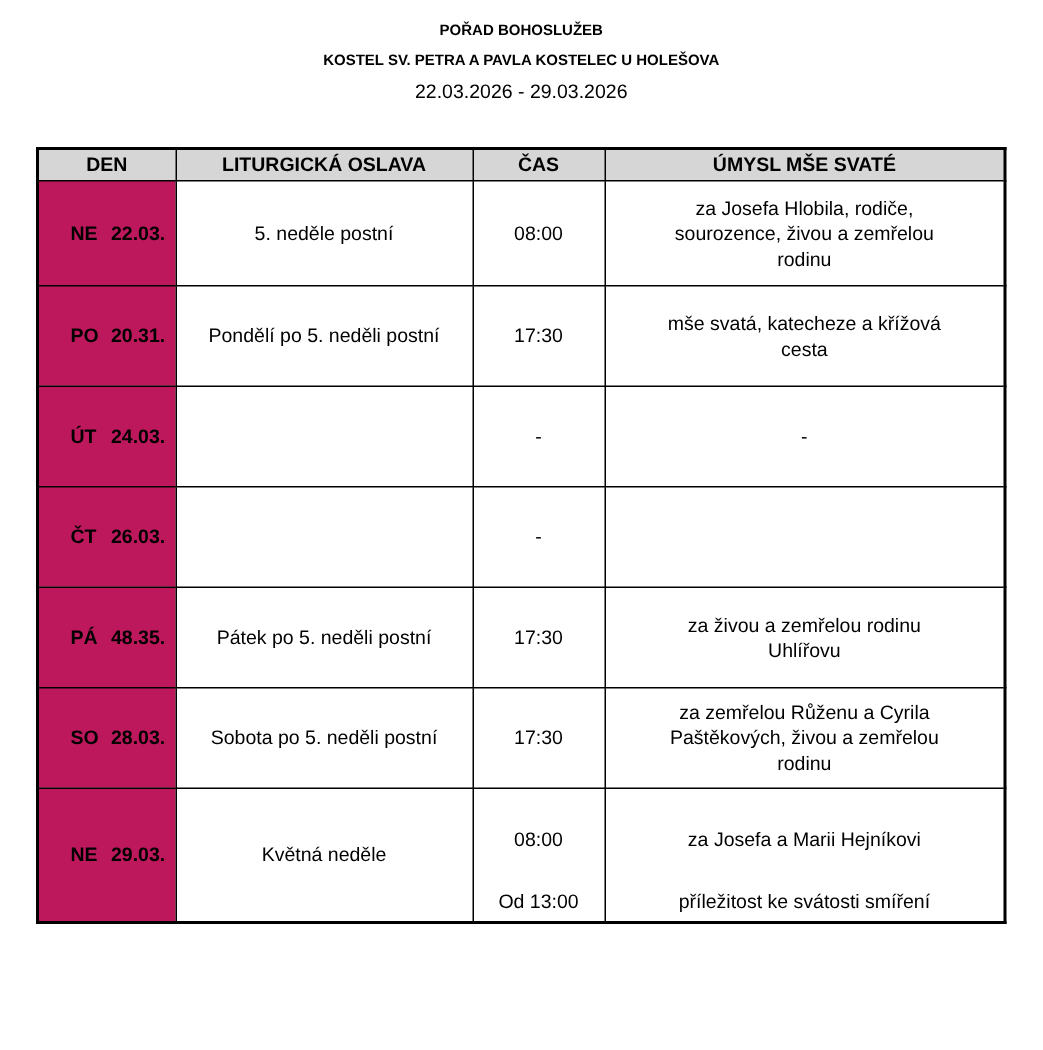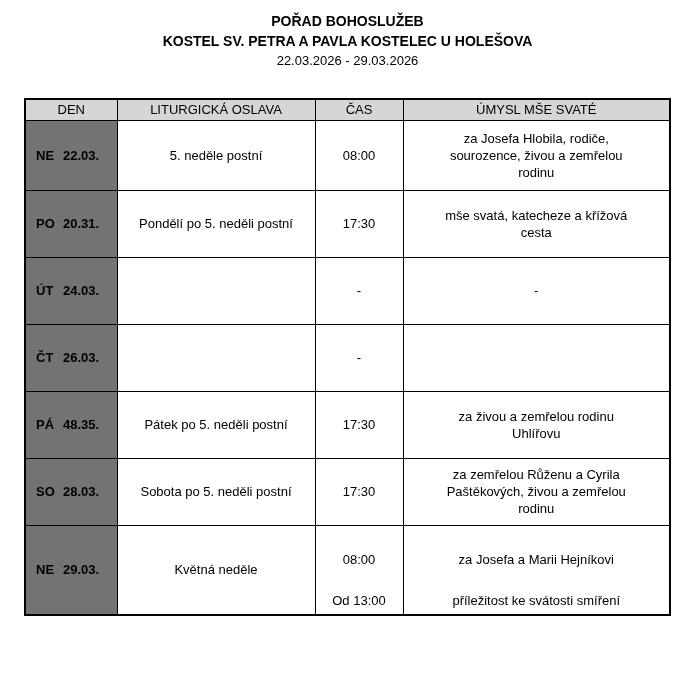--- a/index.html
+++ b/index.html
@@ -7,21 +7,21 @@
   body {
     width: 695px;
     height: 700px;
     background: #ffffff;
     color: #000000;
     font-family: "Liberation Sans", sans-serif;
   }
   .page { width: 695px; height: 700px; overflow: hidden; }
   .titles { text-align: center; padding-top: 11px; }
   .title, .subtitle {
-    font-size: 14px;
+    font-size: 10px;
     font-weight: bold;
     line-height: 20px;
   }
   .date-range {
     font-size: 13px;
     line-height: 19px;
   }
   table.schedule {
     border-collapse: collapse;
     table-layout: fixed;
@@ -32,32 +32,32 @@
   }
   .schedule th, .schedule td {
     border: 1px solid #000;
     vertical-align: middle;
     text-align: center;
     padding: 2px 4px;
     line-height: 17px;
   }
   .schedule thead th {
     background: #d6d6d6;
-    font-weight: normal;
+    font-weight: bold;
     height: 21px;
     padding: 1px 4px;
   }
   tr.row { height: 67px; }
   tr.row-first { height: 70px; }
   tr.row-last { height: 88px; margin-left: 32px; }
   td.den {
-    background: #737373;
+    background: #be185d;
     font-weight: bold;
     text-align: left;
-    padding-left: 10px;
+    padding-left: 21px;
     white-space: nowrap;
   }
   td.den .day { display: inline-block; min-width: 22px; }
   td.den .date { display: inline-block; margin-left: 5px; }
   td.umysl { padding: 2px 30px; }
   td.oslava { padding: 2px 4px; }
   .stack {
     display: flex;
     flex-direction: column;
     height: 84px;

